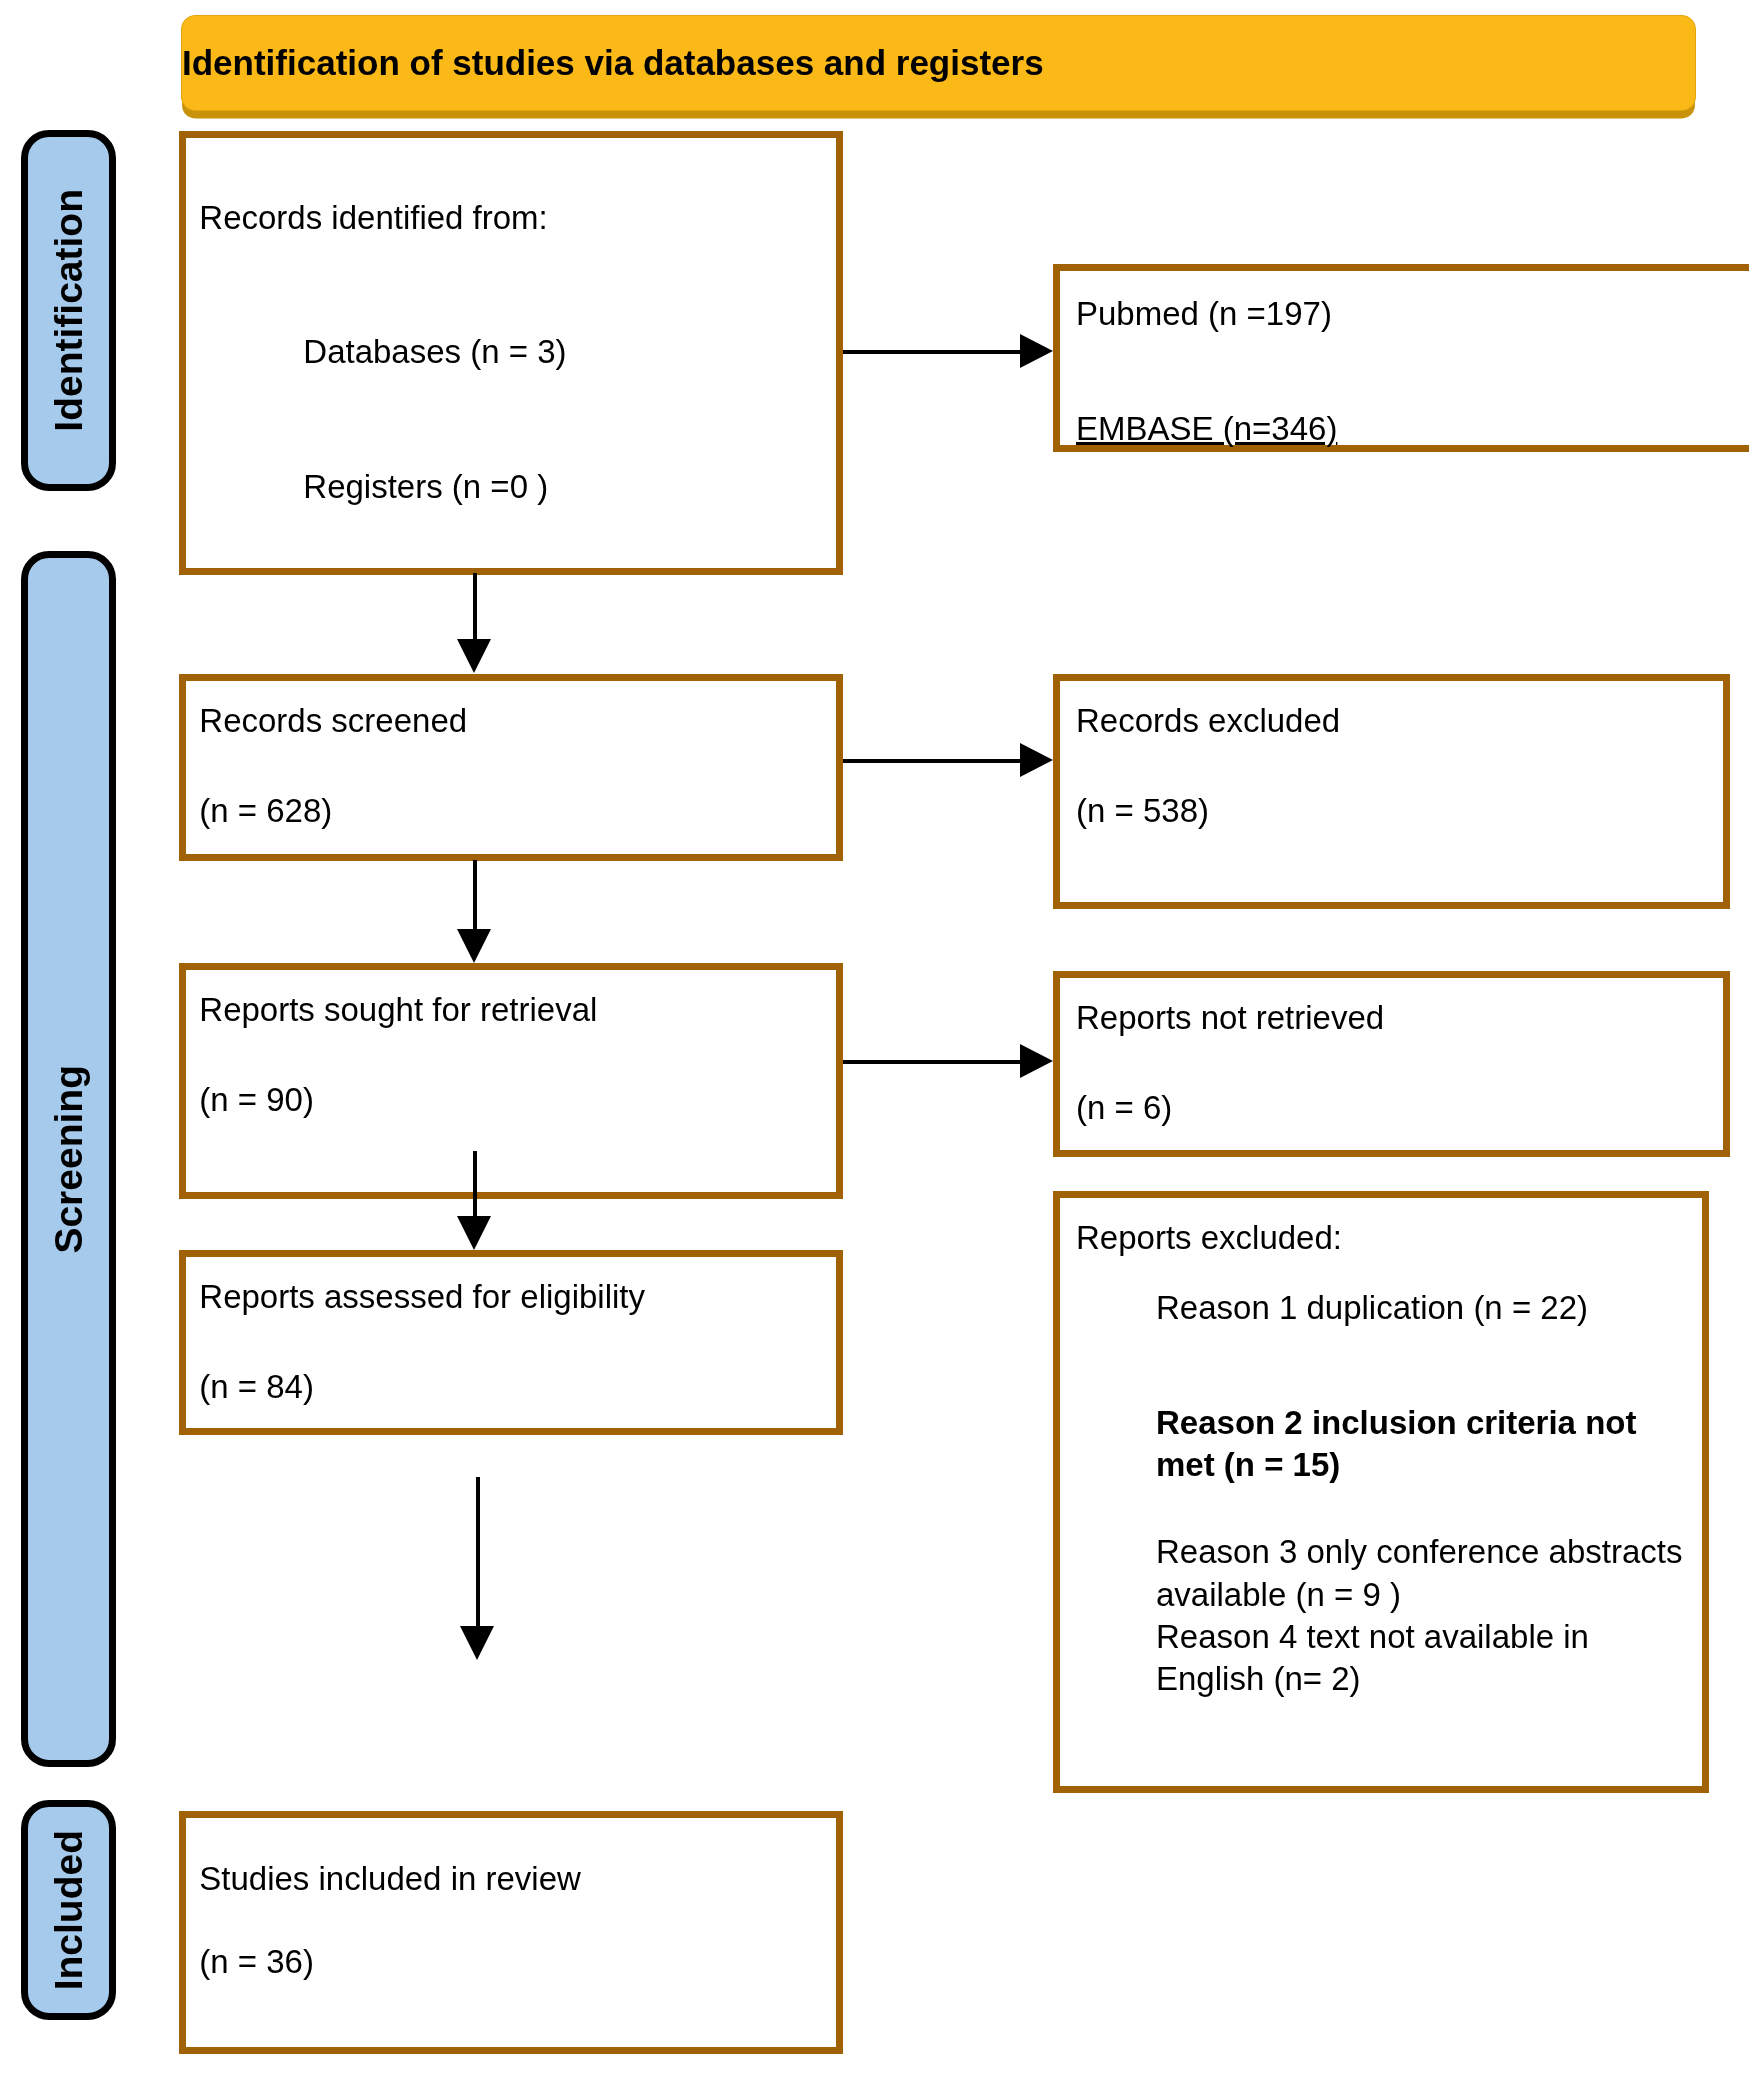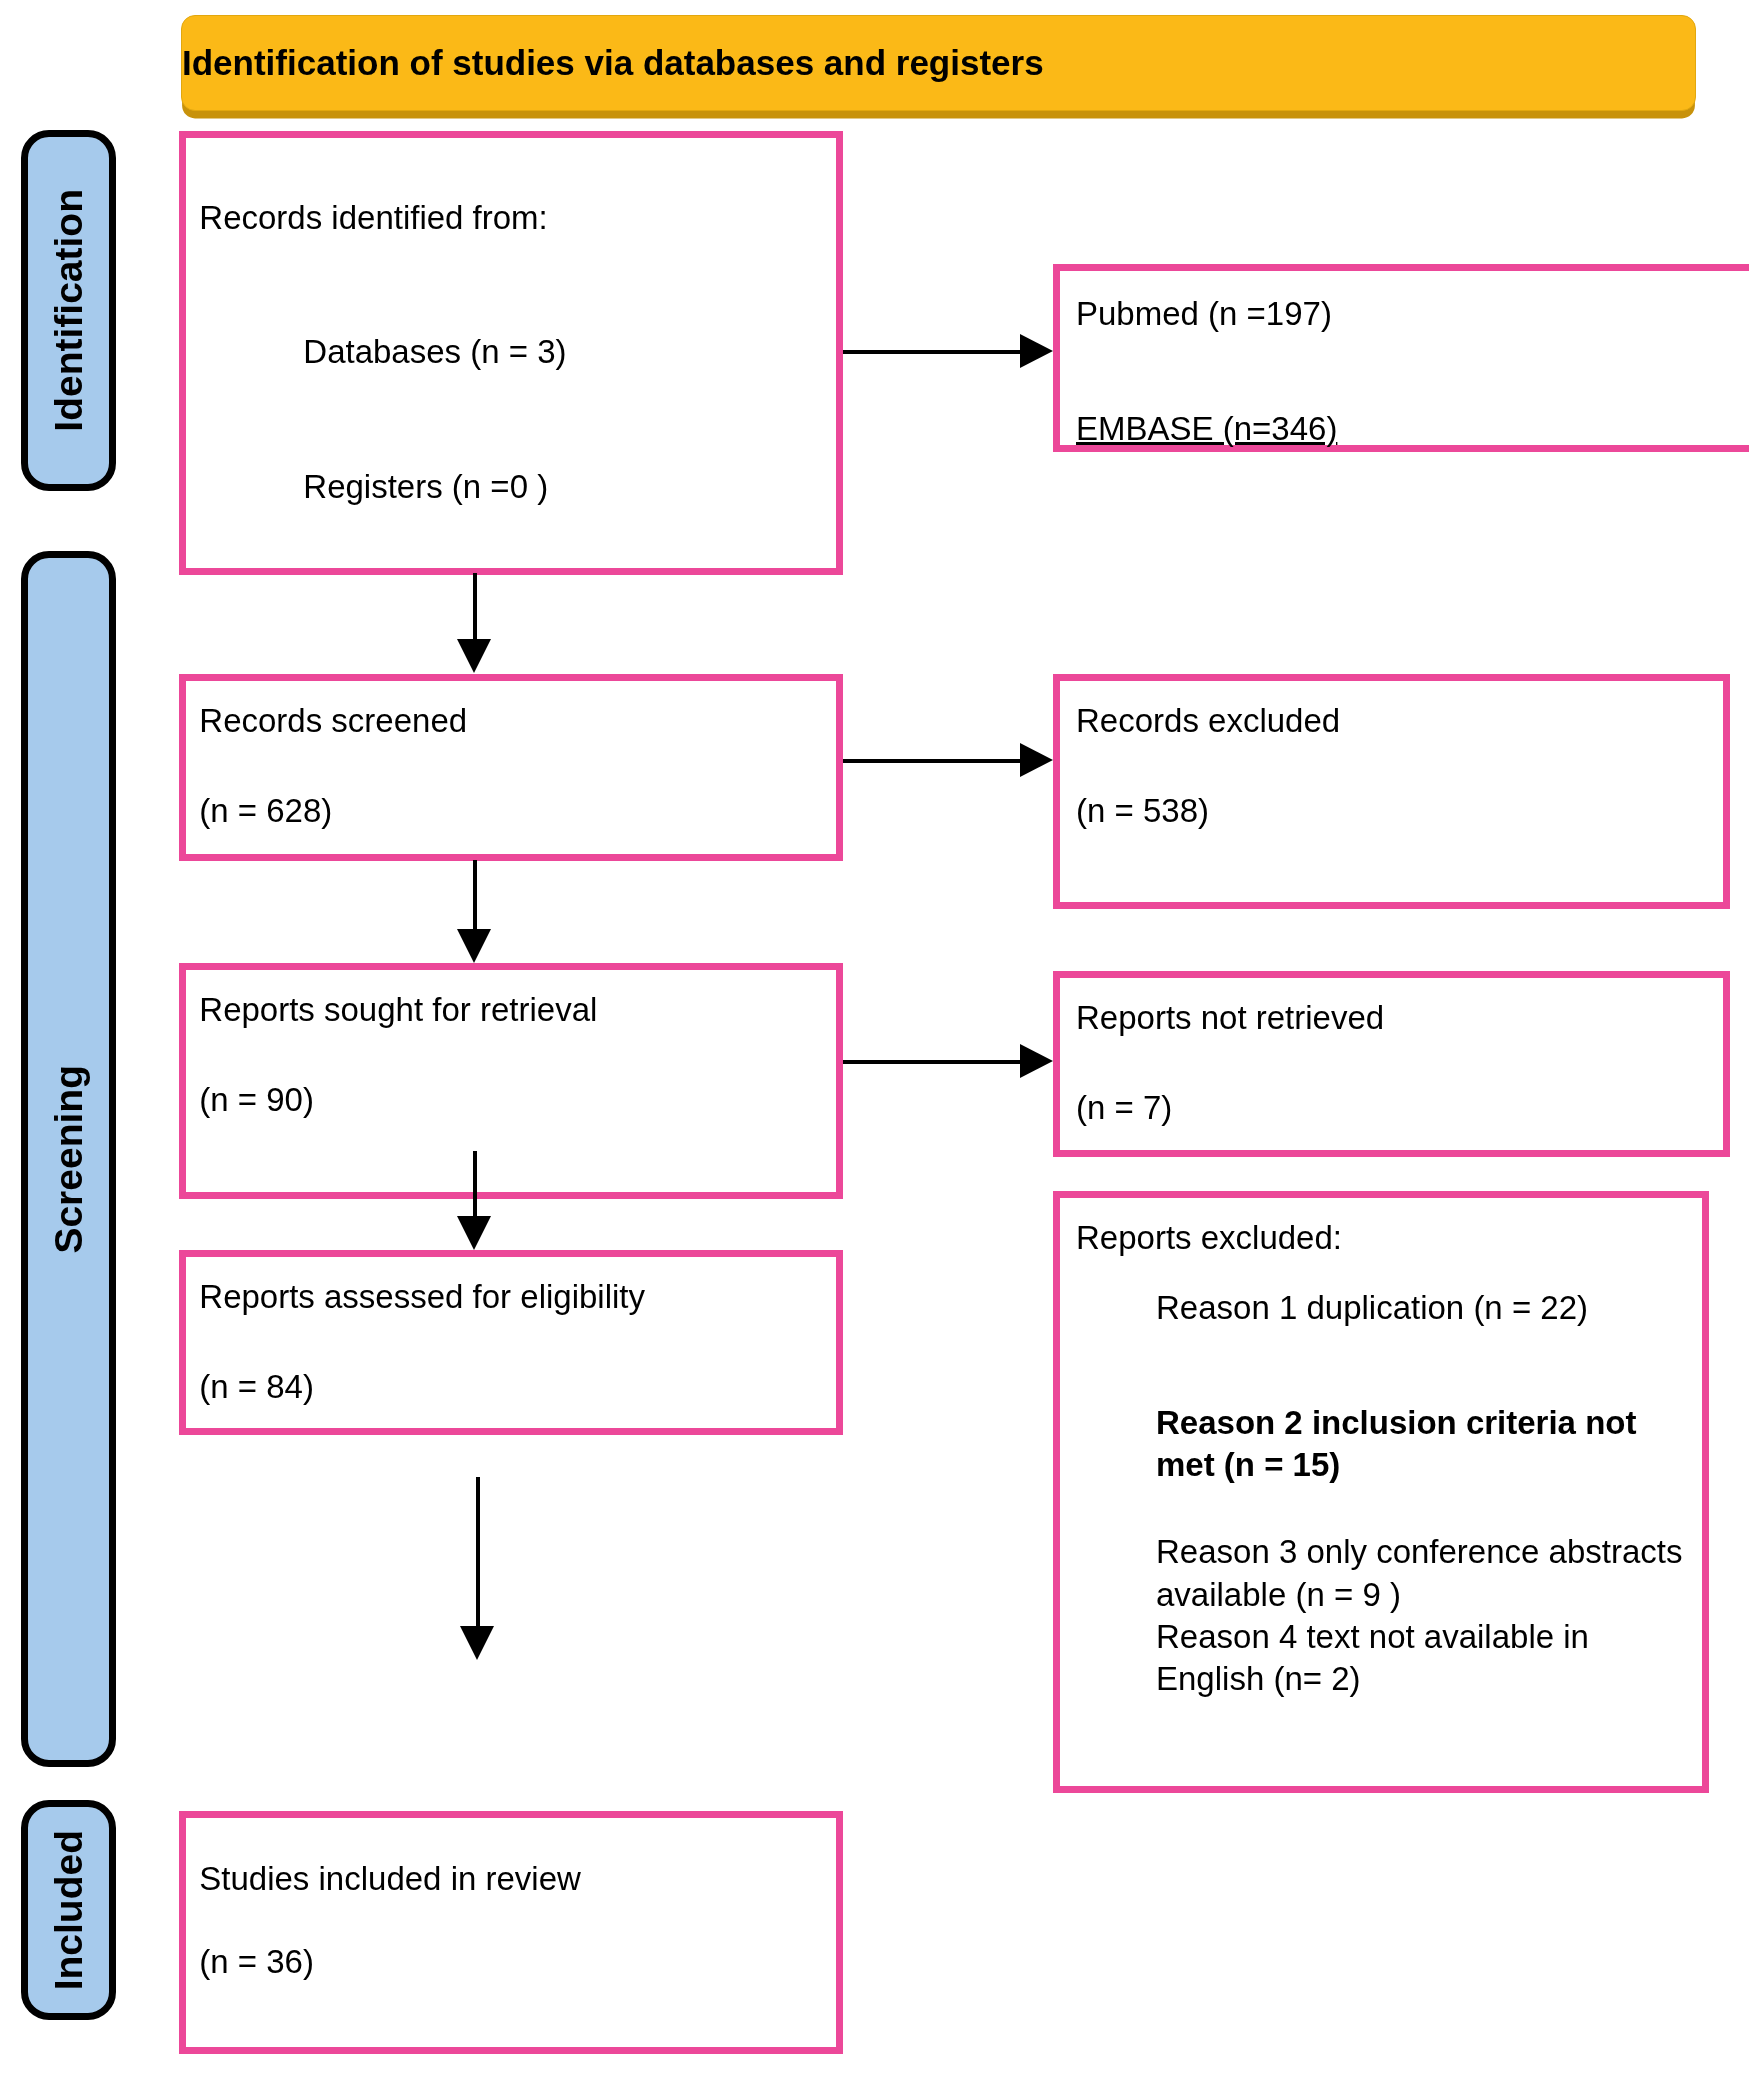--- a/index.html
+++ b/index.html
@@ -39,21 +39,21 @@
     writing-mode:vertical-rl;
     transform:rotate(180deg);
     font-weight:bold;font-size:39px;
     white-space:nowrap;
   }
 
   
   .fbox{
     position:absolute;
     background:#fff;
-    border:7px solid #ec4899;
+    border:7px solid #a16207;
     box-sizing:border-box;
     font-size:33px;line-height:1.16;
   }
   .fbox p{margin:0;}
 
   
   .b-identified{left:179px;top:131px;width:664px;height:444px;padding:61px 16px 0 13.3px;}
   .b-identified p + p{margin-top:96px;margin-left:104px;}
   .b-screened{left:179px;top:674px;width:664px;height:187px;padding:21.3px 16px 0 13.3px;}
   .b-sought{left:179px;top:963px;width:664px;height:236px;padding:21.3px 16px 0 13.3px;}
@@ -145,21 +145,21 @@
     <p>EMBASE (n=346)</p>
   </div>
 
   <div class="fbox b-rec-excluded">
     <p>Records excluded</p>
     <p>(n = 538)</p>
   </div>
 
   <div class="fbox b-not-retrieved">
     <p>Reports not retrieved</p>
-    <p>(n = 7)</p>
+    <p>(n = 6)</p>
   </div>
 
   <div class="fbox b-rep-excluded">
     <p>Reports excluded:</p>
     <p class="reason">Reason 1 duplication (n = 22)</p>
     <p class="reason">Reason 2 inclusion criteria not met (n = 15)</p>
     <p class="reason">Reason 3 only conference abstracts available (n = 9 )</p>
     <p class="reason">Reason 4 text not available in English (n= 2)</p>
   </div>
 

